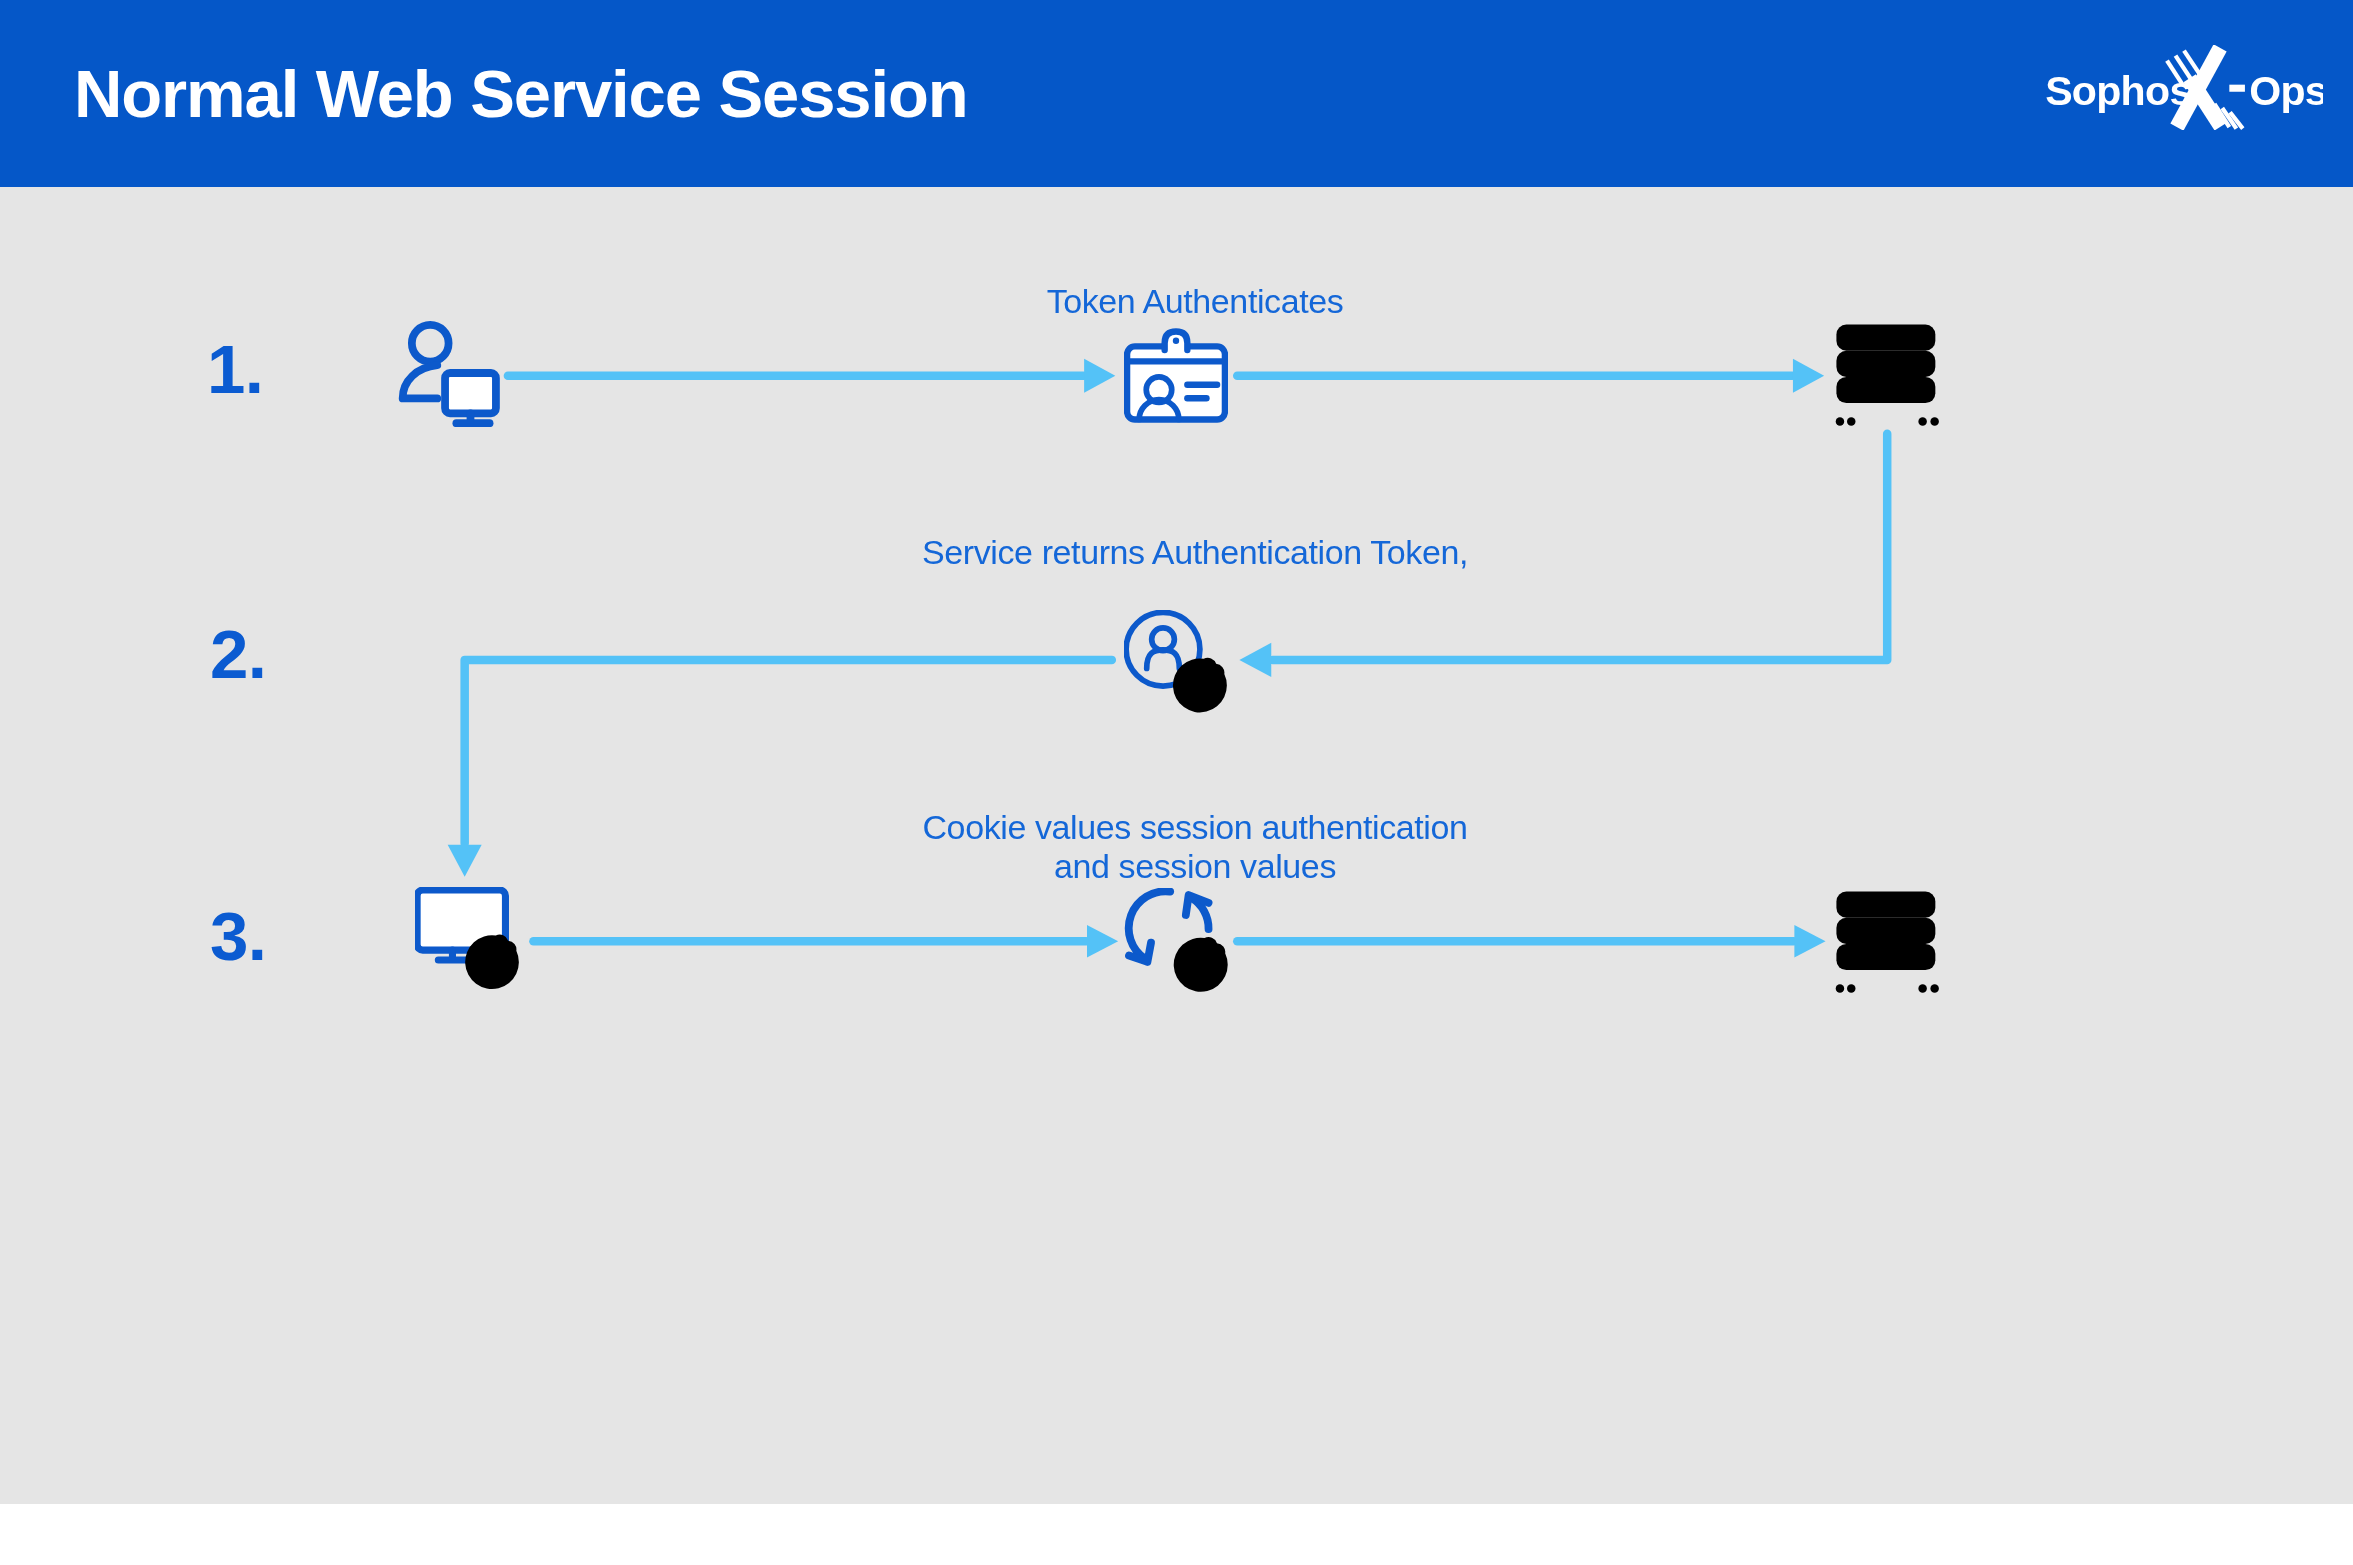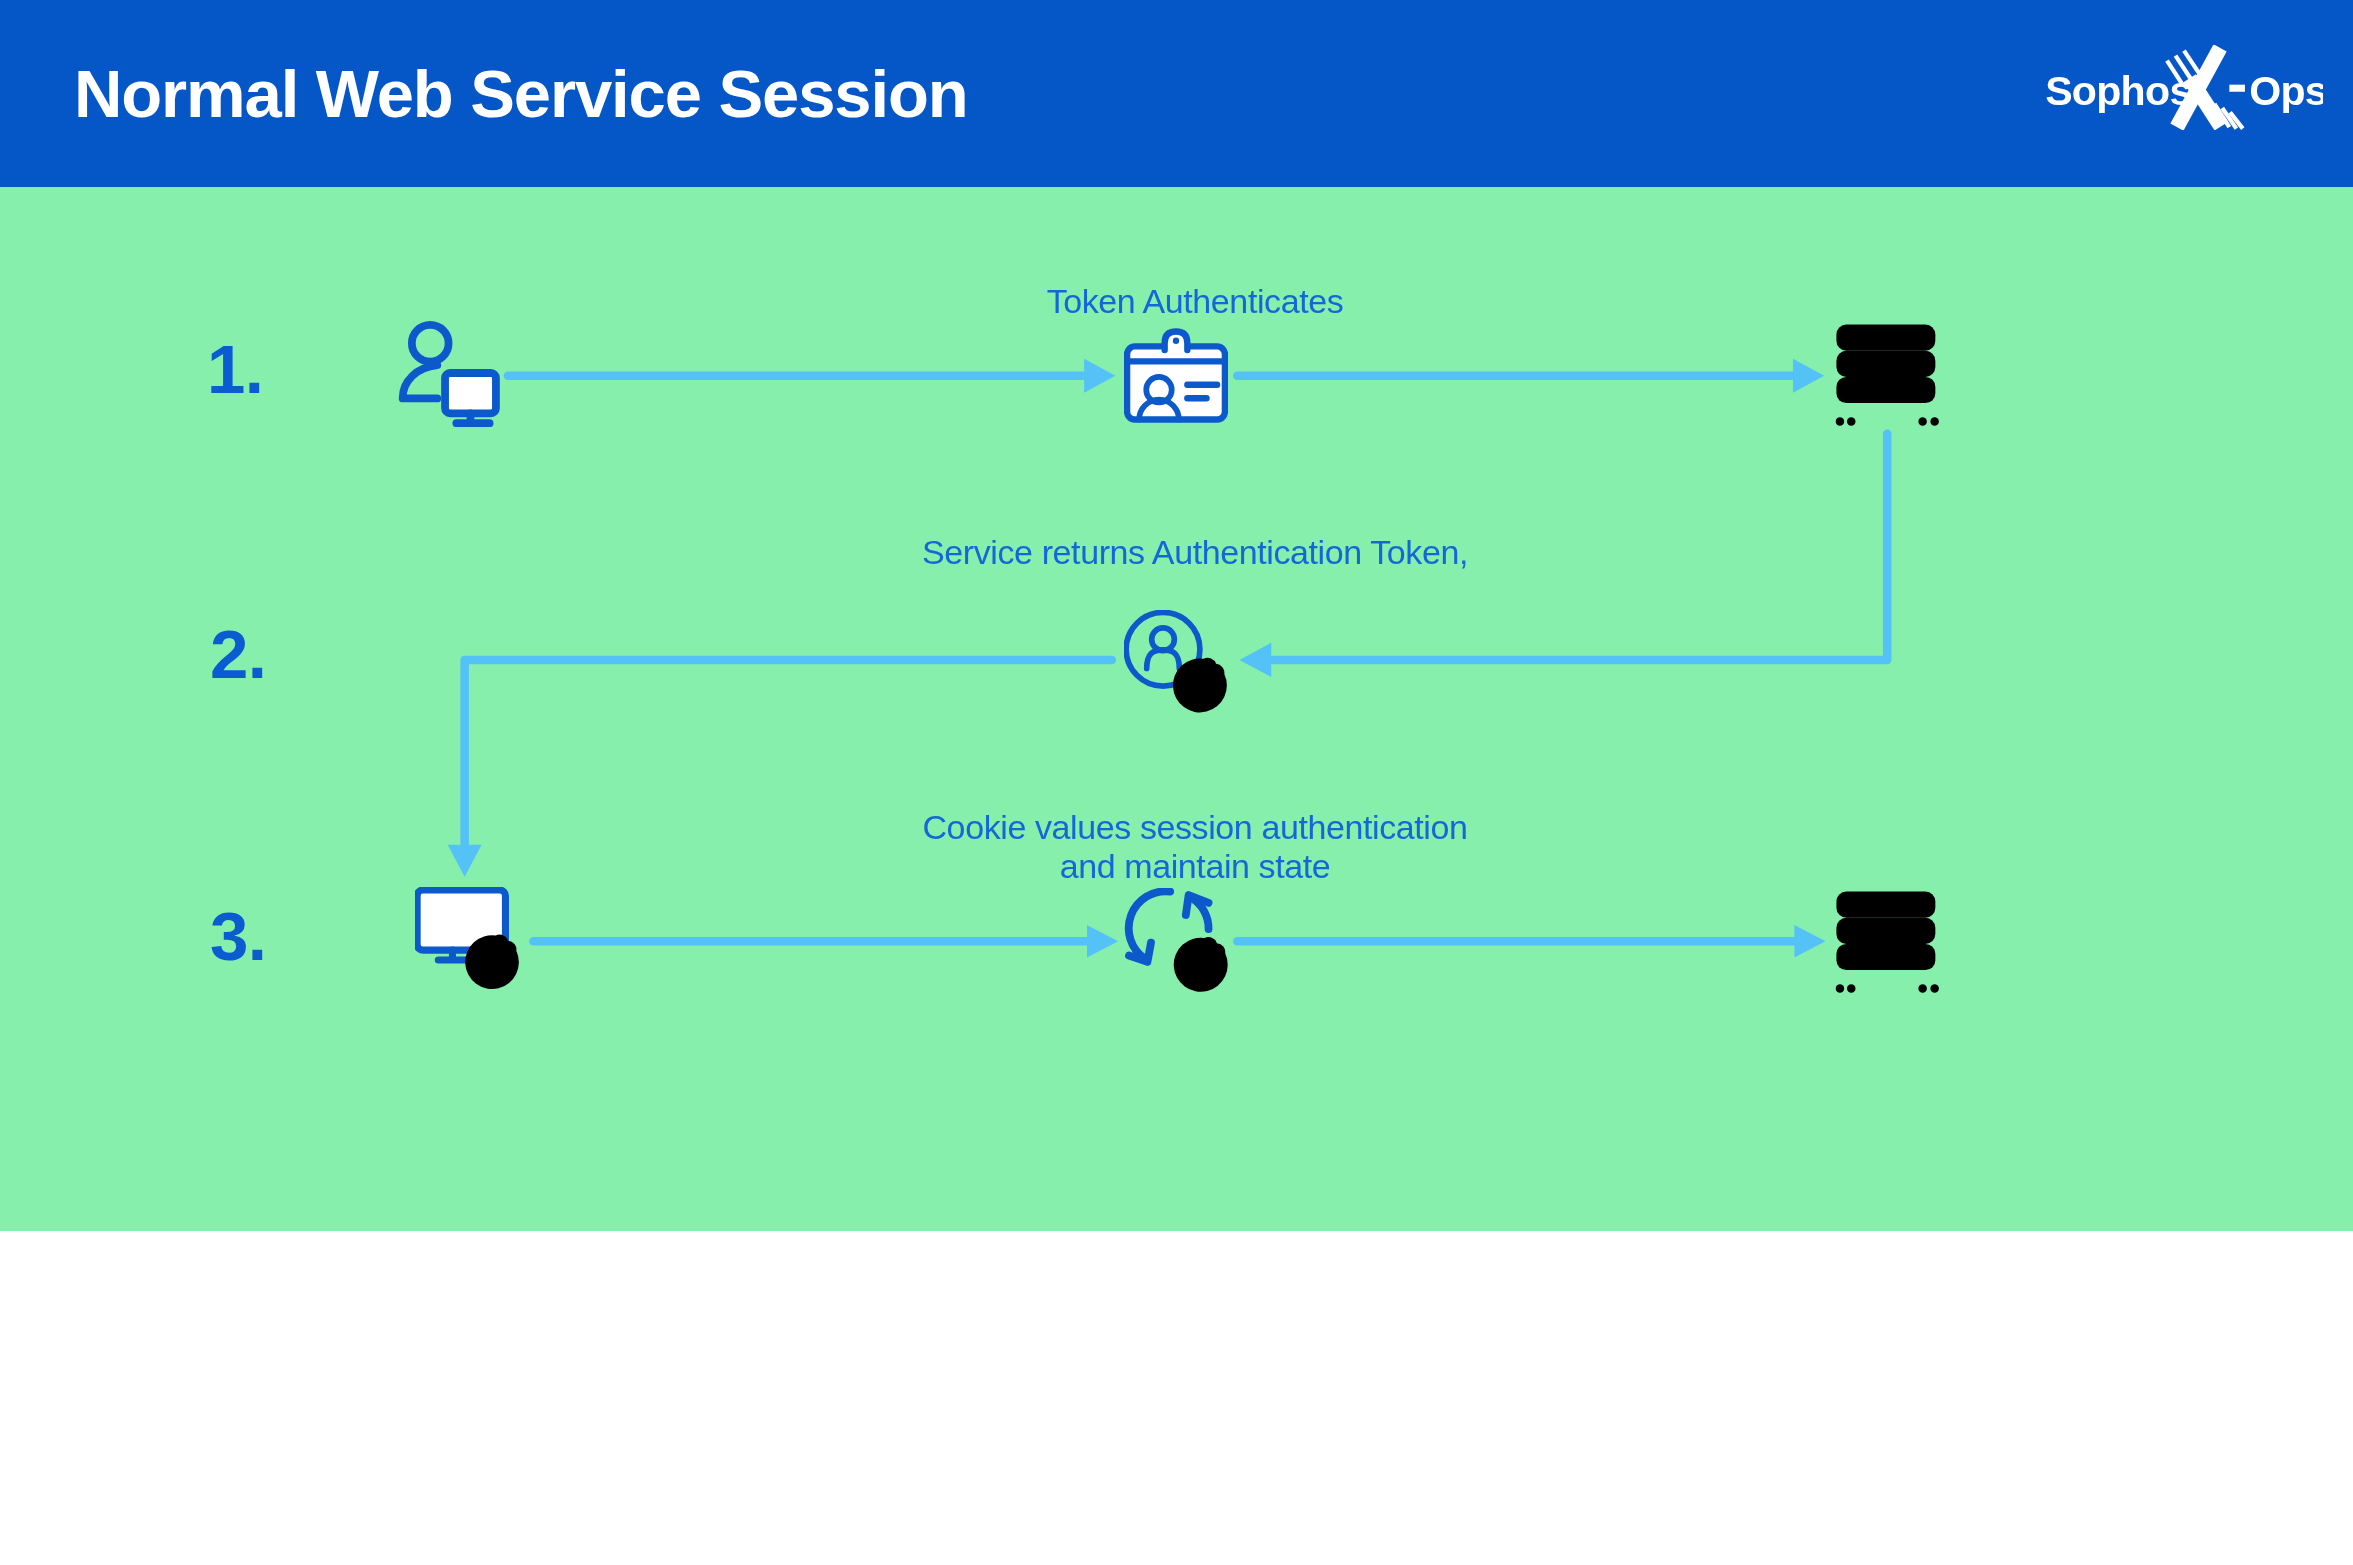--- a/index.html
+++ b/index.html
@@ -5,21 +5,21 @@
   :root{
     --header-bg:#0557C8;
     --title:#FFFFFF;
     --number:#0B5BD1;
     --label:#1467D8;
     --icon:#0C59CB;
     --arrow:#54C2F7;
   }
   html,body{margin:0;padding:0;background:#fff;}
   .canvas{
-    position:relative;width:2354px;height:1231px;background:#86efac;
+    position:relative;width:2354px;height:1504px;background:#e5e5e5;
     overflow:hidden;font-family:"Liberation Sans",sans-serif;
   }
   .header{
     position:absolute;left:0;top:0;width:2354px;height:187px;
     background:var(--header-bg);display:flex;align-items:center;
   }
   .title{
     margin-left:74px;color:var(--title);font-size:67px;font-weight:bold;
     letter-spacing:-1.1px;white-space:nowrap;
   }
@@ -102,21 +102,21 @@
   <div class="step-number num3">3.</div>
 
   <div class="step-label lab1">
     <div>Token Authenticates</div>
   </div>
   <div class="step-label lab2">
     <div>Service returns Authentication Token,</div>
   </div>
   <div class="step-label lab3">
     <div>Cookie values session authentication</div>
-    <div>and maintain state</div>
+    <div>and session values</div>
   </div>
 
   <svg width="0" height="0" style="position:absolute">
     <defs>
 
       <g id="server-def">
         <rect class="stf" x="2" y="2" width="140" height="37" rx="14" stroke-width="9"></rect>
         <rect class="stf" x="2" y="39" width="140" height="37" rx="14" stroke-width="9"></rect>
         <rect class="stf" x="2" y="76" width="140" height="37" rx="14" stroke-width="9"></rect>
         <circle class="dot" cx="30" cy="21" r="6"></circle>

